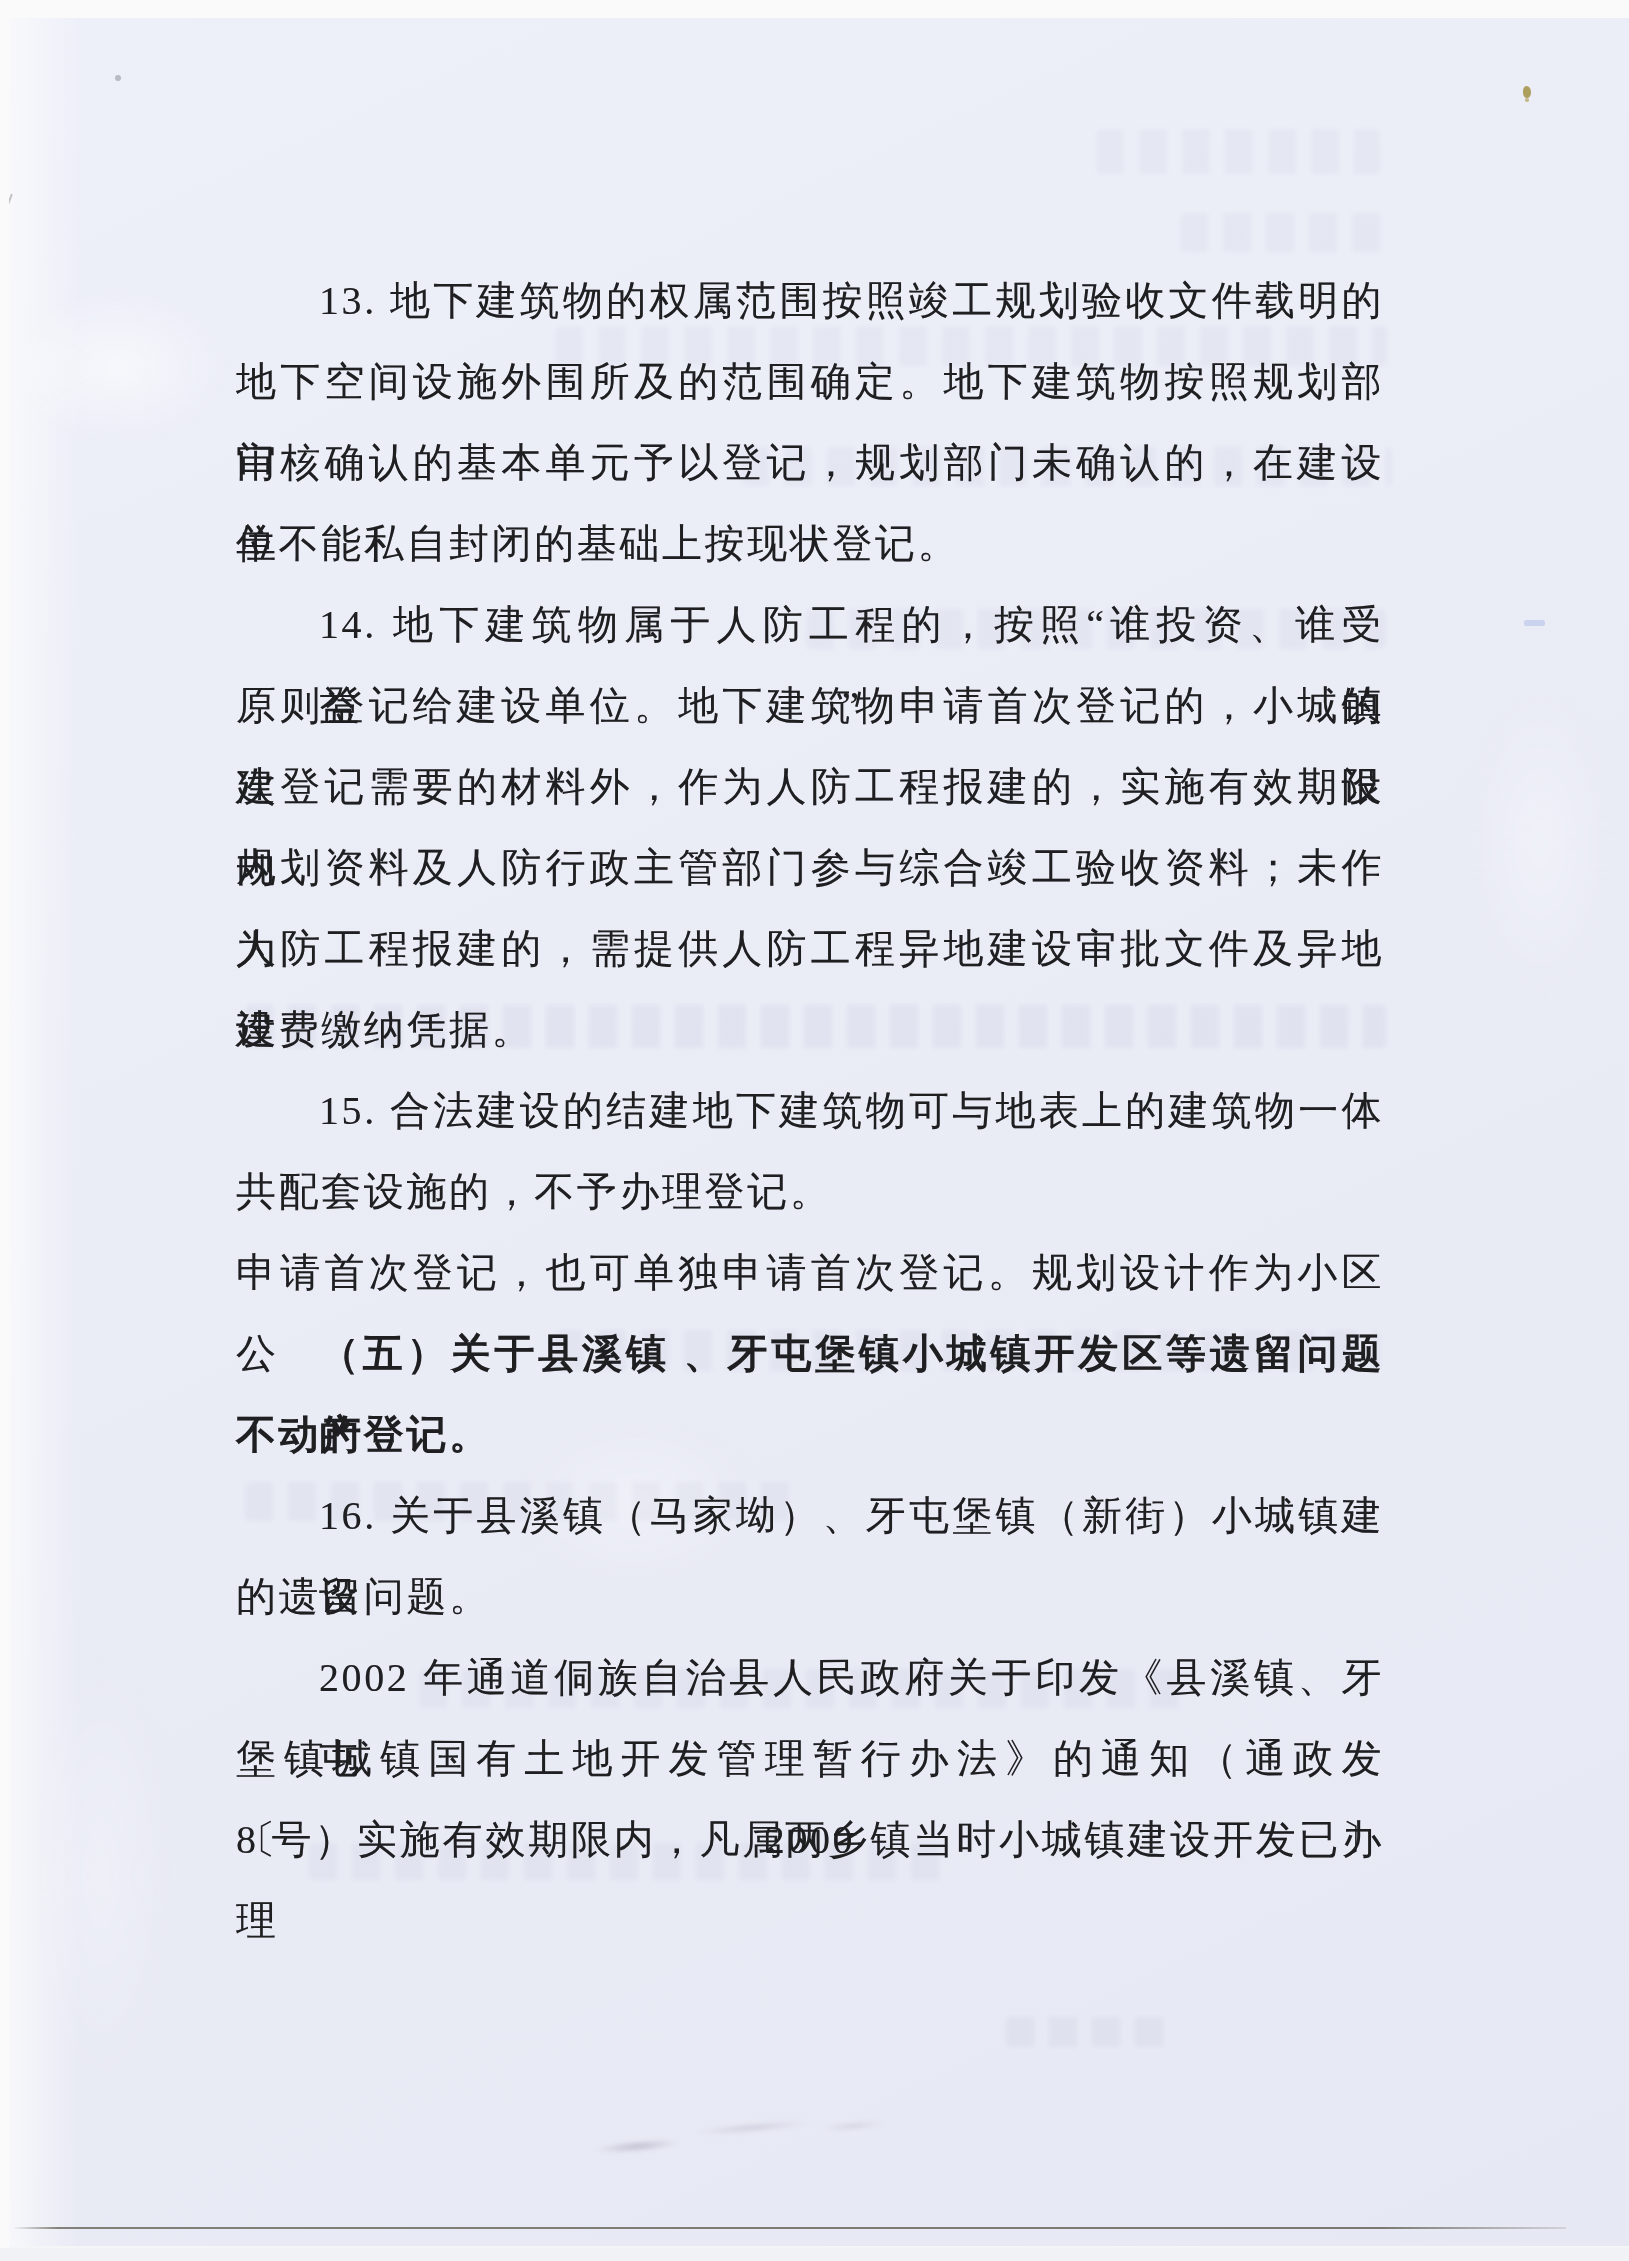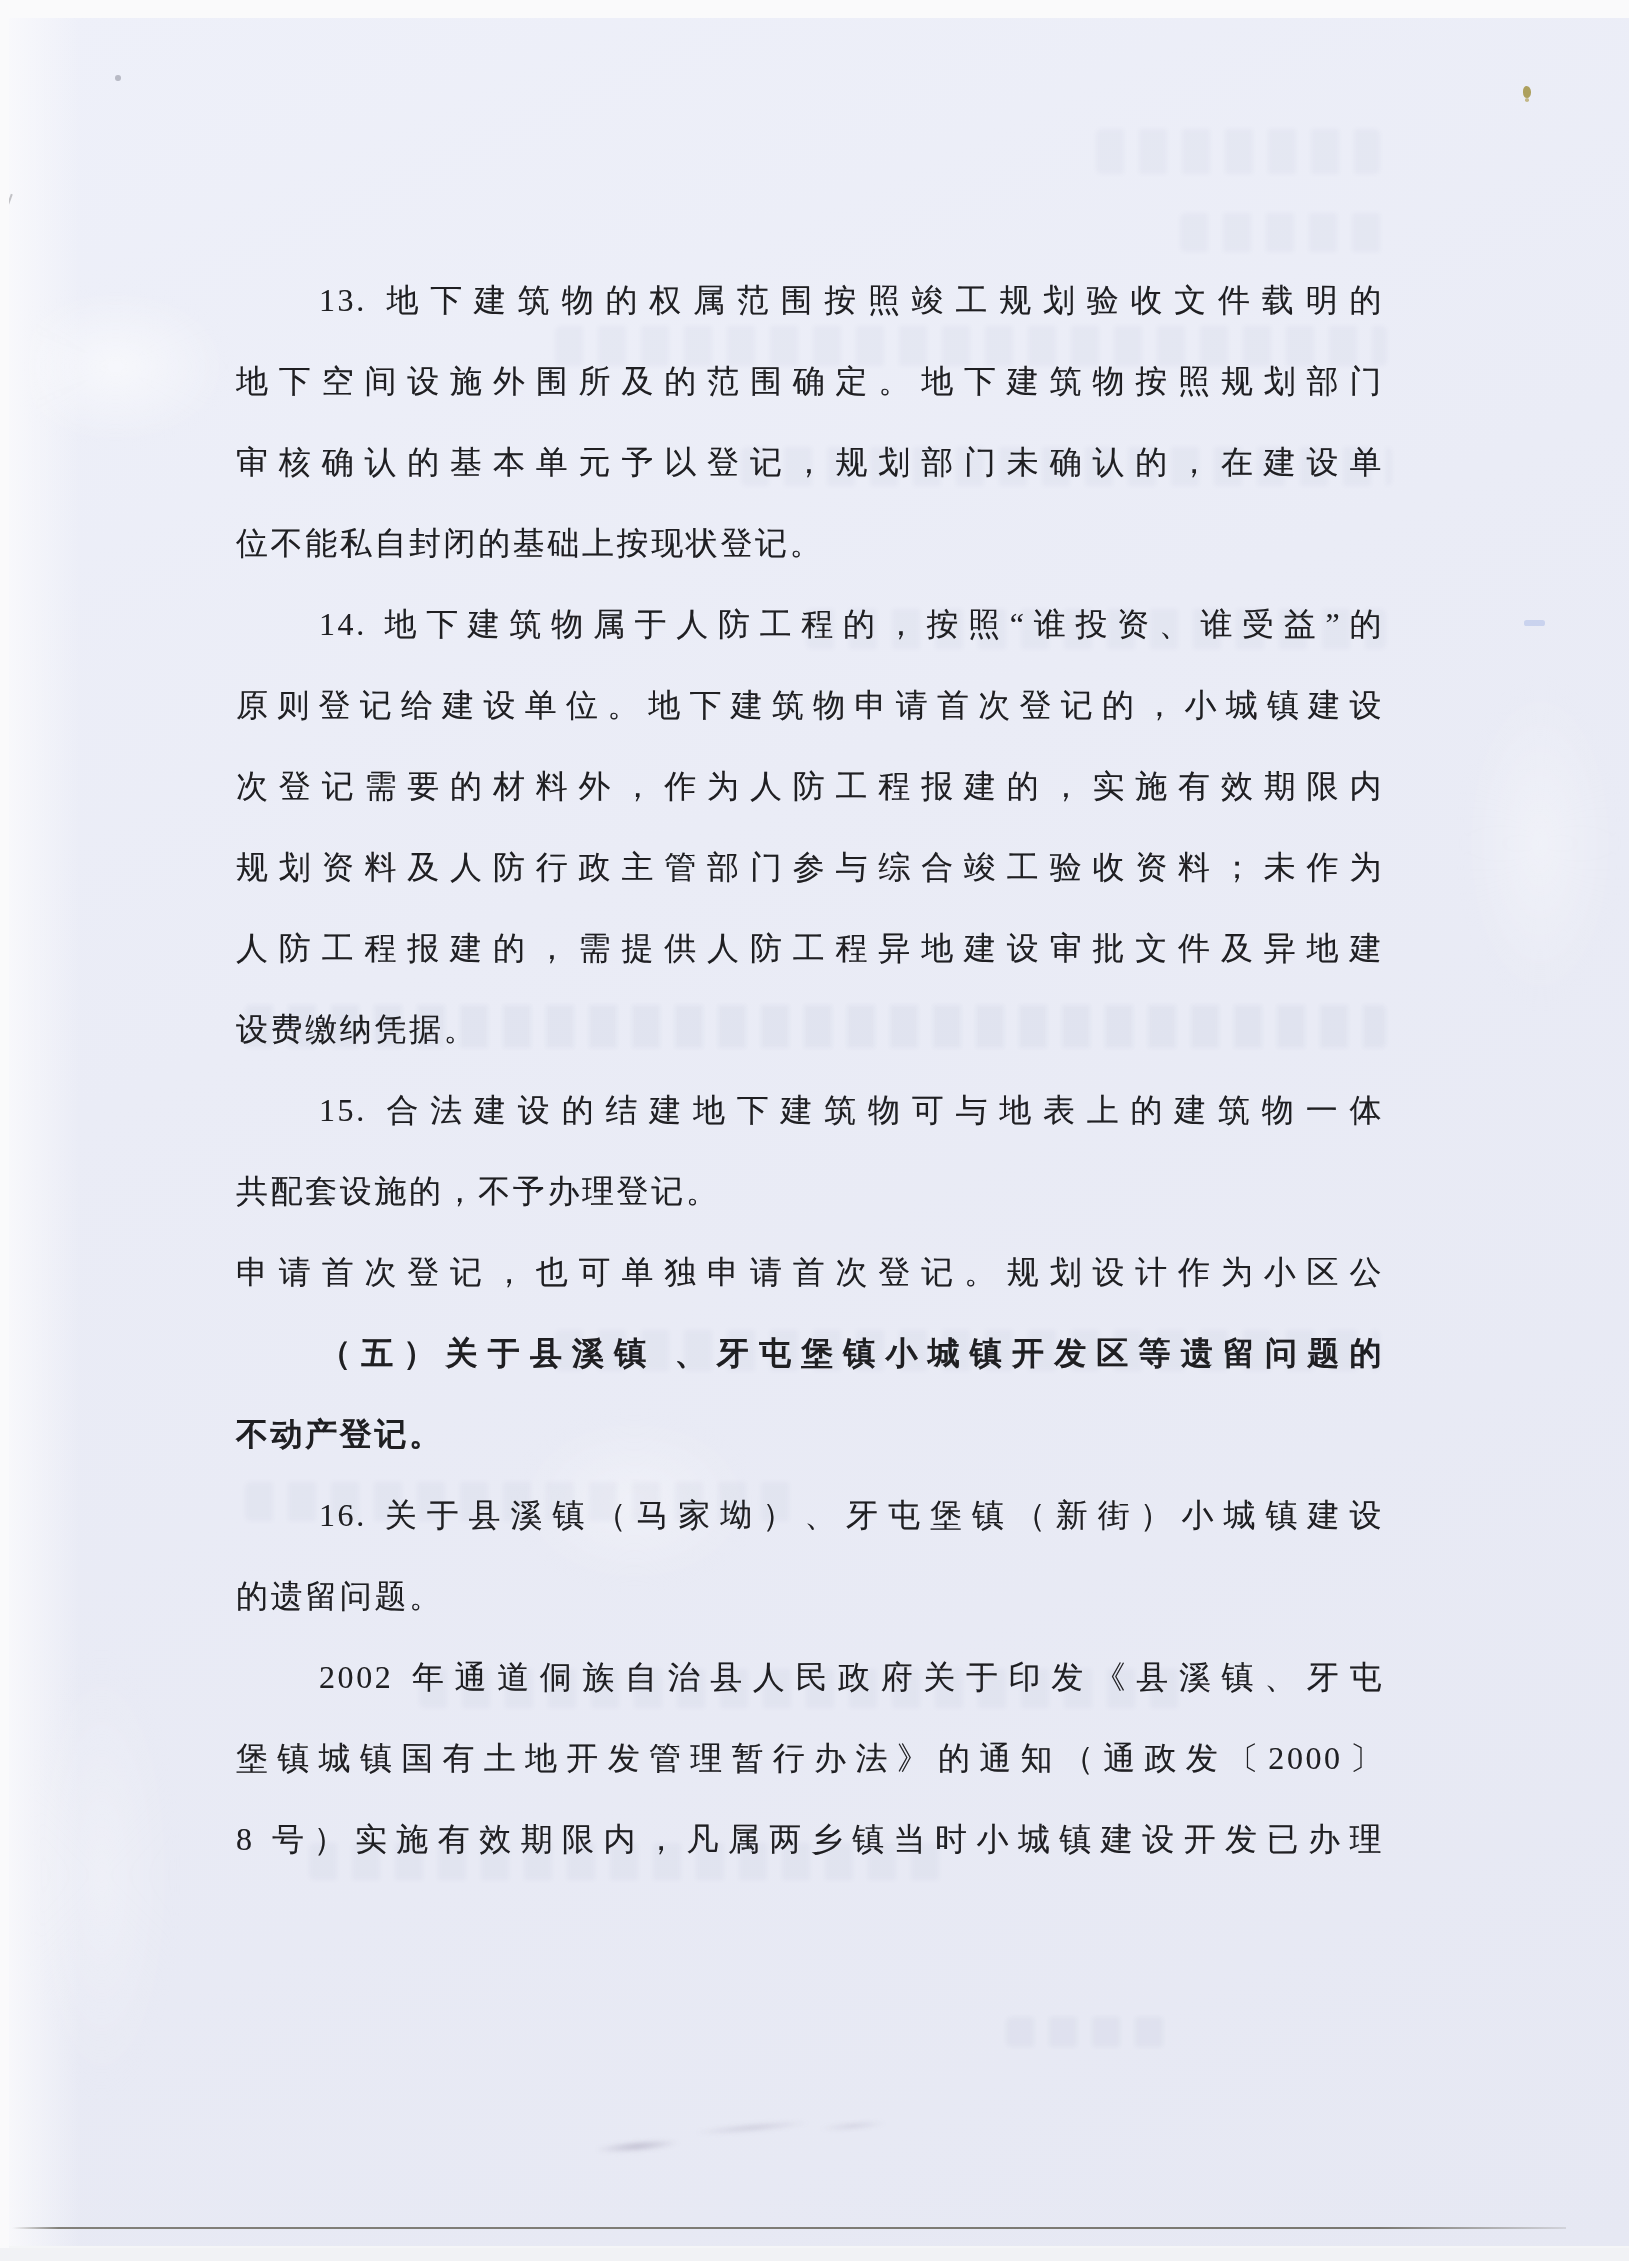--- a/index.html
+++ b/index.html
@@ -22,21 +22,21 @@
     position:absolute;left:0;top:0;width:71px;height:2228px;
     background:linear-gradient(90deg,rgba(250,250,252,.85),rgba(250,250,252,0));
   }
   .edge-line{
     position:absolute;left:11.6px;top:2227px;width:1554px;height:1.9px;
     background:linear-gradient(90deg,rgba(95,92,80,0) 0%,rgba(95,92,80,.75) 3%,rgba(95,92,80,.8) 88%,rgba(95,92,80,.15) 100%);
   }
   
   .textblock{position:absolute;left:236px;top:260px;width:1148px;}
   .line{
-    height:81px;line-height:81px;font-size:32px;color:#1f1f22;
+    height:81px;line-height:81px;font-size:40px;color:#1f1f22;
     letter-spacing:2.6px;
     text-align:justify;text-align-last:justify;
     text-shadow:0 0 0.6px rgba(31,31,34,.35);
   }
   .line.short{text-align-last:left;}
   .line.indent{padding-left:83px;}
   .line.bold{font-weight:bold;}
   
   .ghost{
     position:absolute;filter:blur(1.9px);opacity:.55;border-radius:5.2px;

